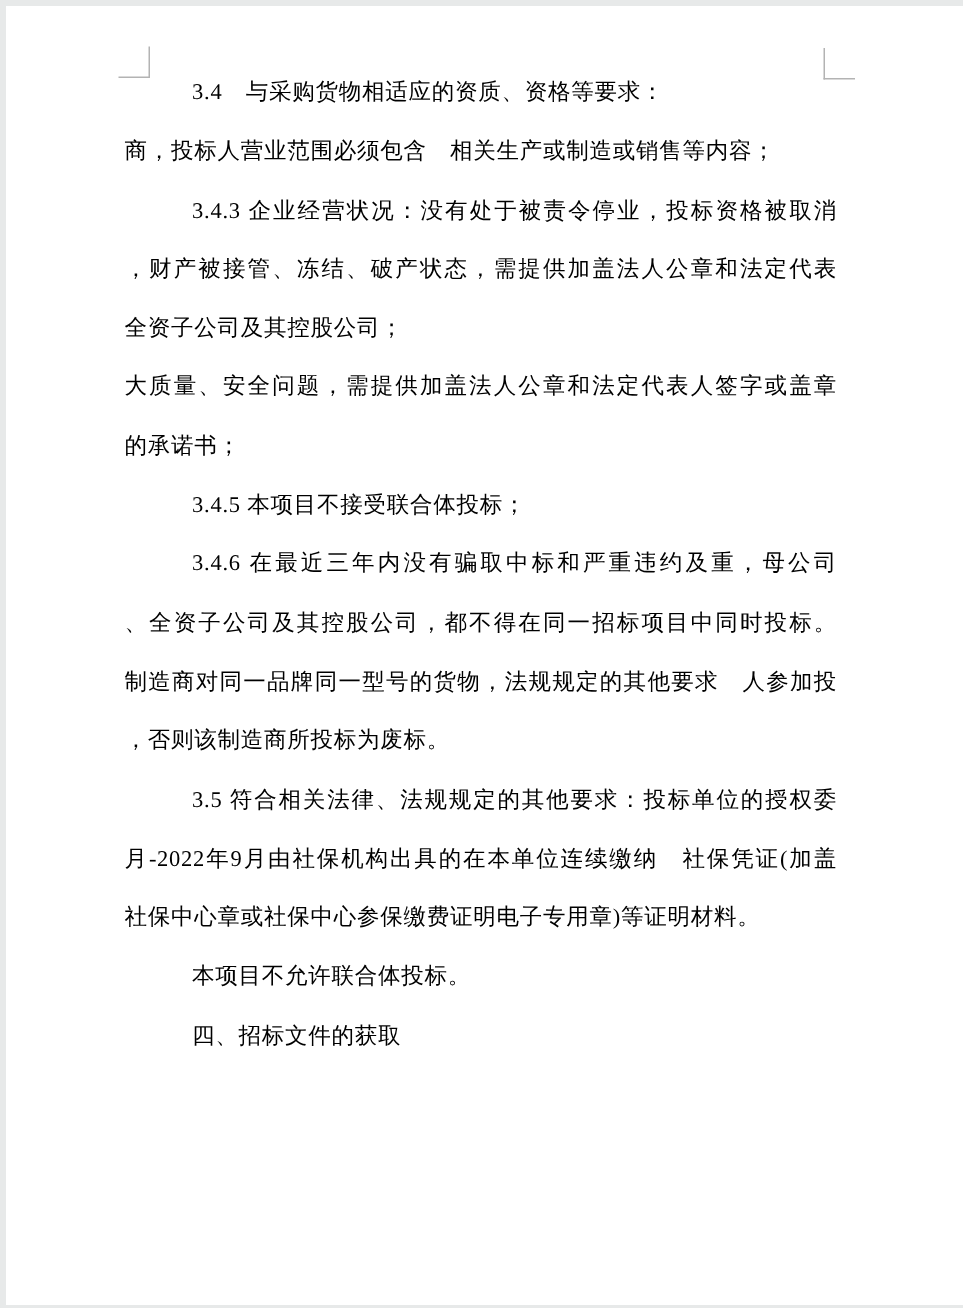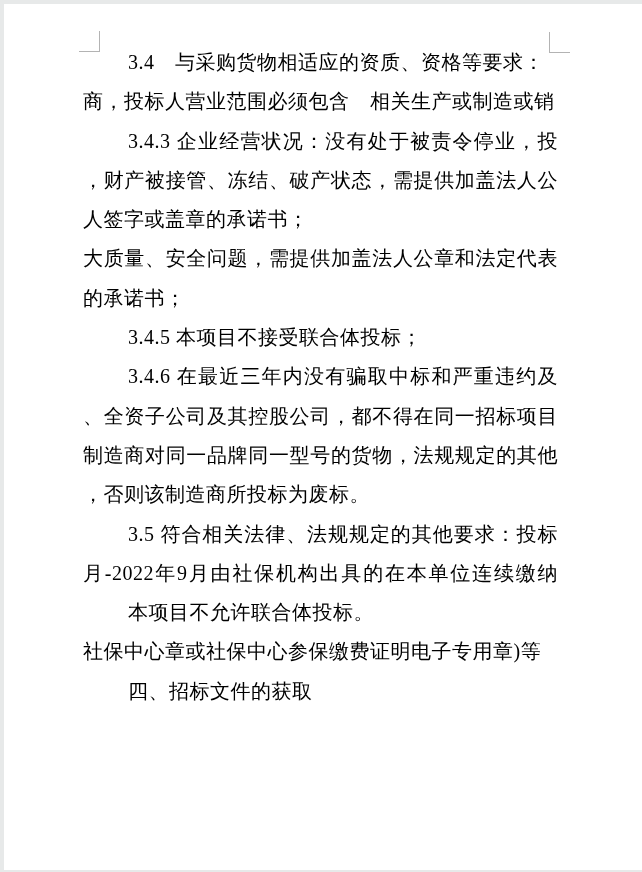--- a/index.html
+++ b/index.html
@@ -46,21 +46,21 @@
     left: 549px; top: 32px;
     border-left: 1px solid var(--mark, #b3b3b3);
     border-bottom: 1px solid var(--mark, #b3b3b3);
   }
   .text-area {
     position: absolute;
     left: 83px;
     top: 43px;
     width: 475px;
     color: var(--ink, #000000);
-    font-size: 20px;
+    font-size: 15px;
   }
   .line {
     box-sizing: border-box;
     width: 475px;
     height: 39.3px;
     line-height: 39.3px;
     text-align: left;
     letter-spacing: 0.5px;
     overflow: hidden;
   }
@@ -87,21 +87,21 @@
 
       <div class="line indent">3.4　与采购货物相适应的资质、资格等要求：</div>
 
 
       <div class="line">商，投标人营业范围必须包含　相关生产或制造或销售等内容；</div>
 
       <div class="line indent justify">3.4.3 企业经营状况：没有处于被责令停业，投标资格被取消</div>
 
       <div class="line justify">，财产被接管、冻结、破产状态，需提供加盖法人公章和法定代表</div>
 
-      <div class="line">人签字或盖章的承诺书；</div>
+      <div class="line">全资子公司及其控股公司；</div>
 
 
       <div class="line justify">大质量、安全问题，需提供加盖法人公章和法定代表人签字或盖章</div>
 
       <div class="line">的承诺书；</div>
 
       <div class="line indent">3.4.5 本项目不接受联合体投标；</div>
 
       <div class="line indent justify">3.4.6 在最近三年内没有骗取中标和严重违约及重，母公司</div>
 
@@ -109,19 +109,19 @@
 
       <div class="line justify">制造商对同一品牌同一型号的货物，法规规定的其他要求　人参加投标</div>
 
       <div class="line">，否则该制造商所投标为废标。</div>
 
       <div class="line indent justify">3.5 符合相关法律、法规规定的其他要求：投标单位的授权委</div>
 
 
       <div class="line justify">月-2022年9月由社保机构出具的在本单位连续缴纳　社保凭证(加盖</div>
 
+      <div class="line">社保中心章或社保中心参保缴费证明电子专用章)等证明材料。</div>
+
       <div class="line indent">本项目不允许联合体投标。</div>
-
-      <div class="line">社保中心章或社保中心参保缴费证明电子专用章)等证明材料。</div>
 
       <div class="line indent">四、招标文件的获取</div>
     </div>
 </div>
 
 </body></html>

